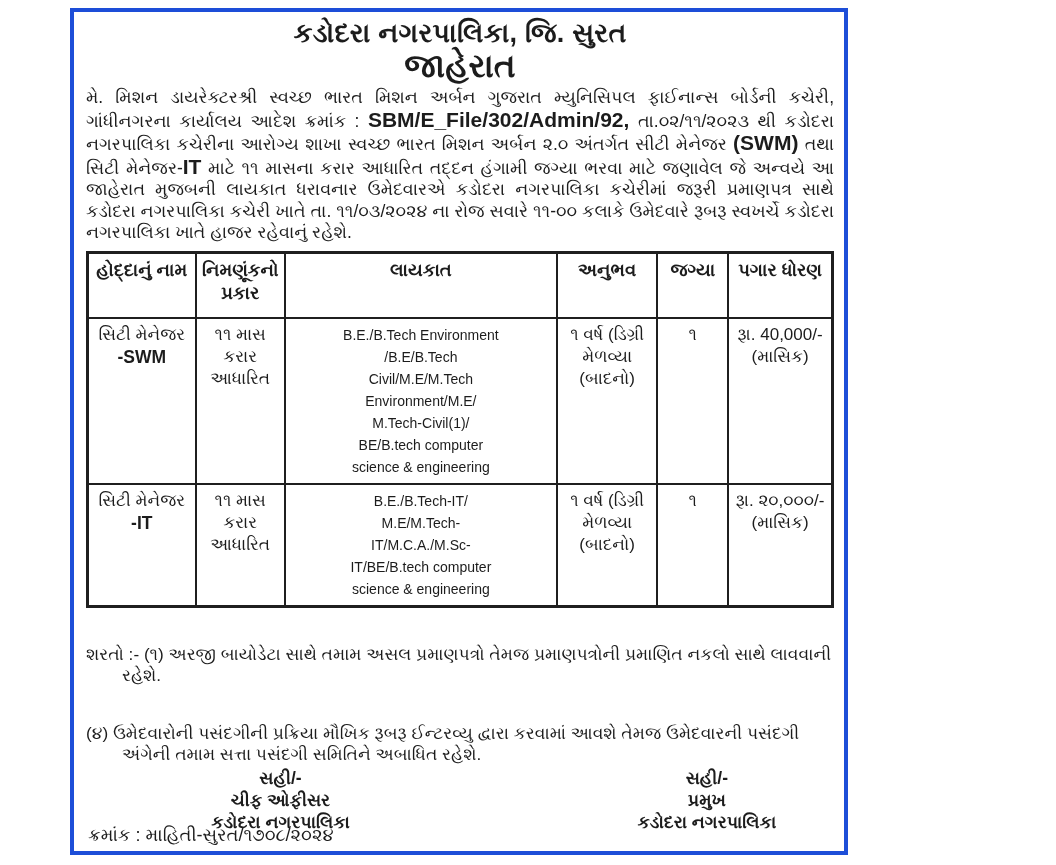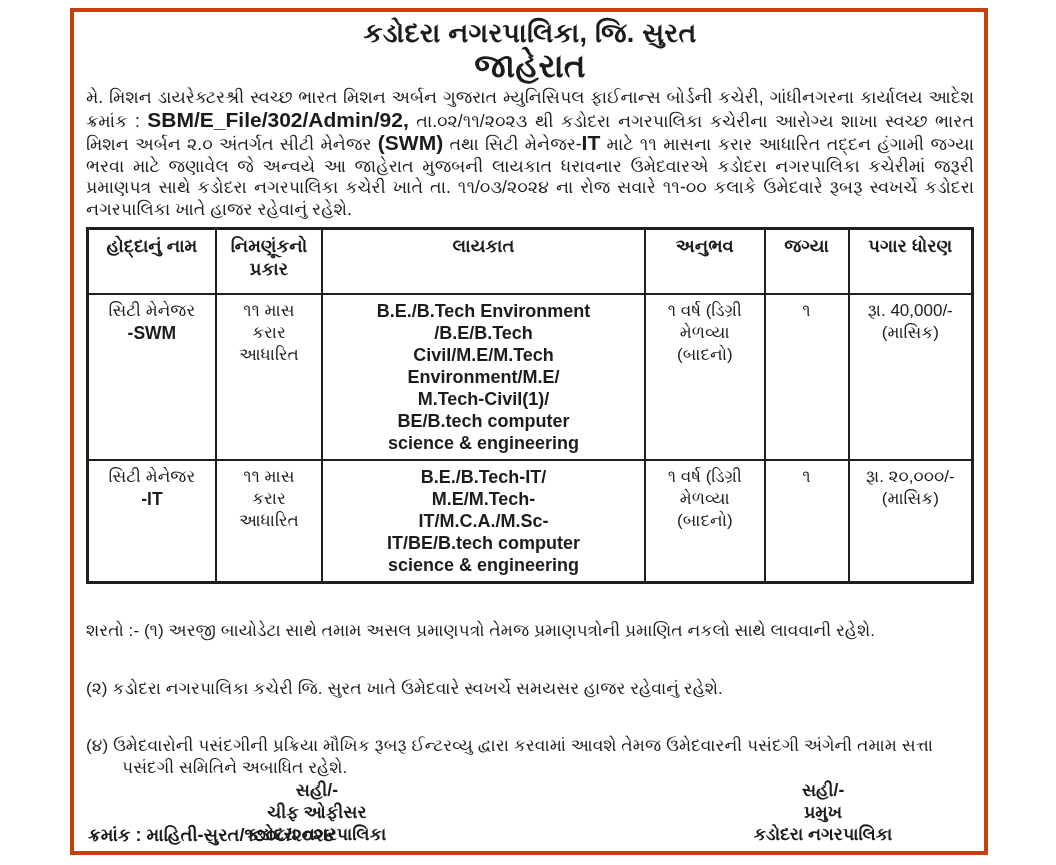--- a/index.html
+++ b/index.html
@@ -2,22 +2,22 @@
 <html><head>
 <meta charset="utf-8">
 <style>
   html,body{margin:0;padding:0;background:#ffffff;}
   body{
     width:1056px;height:865px;position:relative;
     font-family:"Liberation Sans","DejaVu Sans",sans-serif;
     color:#1c1c1c;-webkit-font-smoothing:antialiased;
   }
   .sheet{
-    position:absolute;left:70px;top:8px;width:918px;height:847px;
-    border:4px solid #c2410c;box-sizing:border-box;
+    position:absolute;left:70px;top:8px;width:778px;height:847px;
+    border:4px solid #1d4ed8;box-sizing:border-box;
     padding:4px 10px 4px 12px;background:#fff;overflow:hidden;
   }
   .title{
     text-align:center;font-weight:bold;font-size:27px;line-height:34px;
     letter-spacing:.2px;
   }
   .subtitle{
     text-align:center;font-weight:bold;font-size:33px;line-height:32px;
   }
   .intro{
@@ -29,30 +29,30 @@
     border:3px solid #1f1f1f;
   }
   table.recruit th,table.recruit td{
     border:2px solid #1f1f1f;vertical-align:top;text-align:center;
     padding:5px 3px;box-sizing:border-box;
   }
   table.recruit th{
     font-size:18px;font-weight:bold;line-height:23px;padding-bottom:12px;
   }
   .guj-cell{font-size:17px;line-height:22px;}
-  .qual{font-weight:bold;font-size:18px;line-height:22px;padding-top:1px;}
+  .qual{font-weight:normal;font-size:14px;line-height:22px;padding-top:1px;}
   .post-latin{font-weight:bold;font-size:17.5px;}
   .conditions{margin-top:7px;font-size:17.2px;line-height:21.5px;}
   .cond{padding-left:36px;text-indent:-36px;margin-top:36px;}
   .sign-row{display:flex;margin-top:1px;font-weight:bold;font-size:17.5px;line-height:22px;}
   .sign-col{text-align:center;}
   .sign-left{width:42%;margin-left:5%;}
   .sign-right{width:32%;margin-left:auto;margin-right:1%;}
   .footer-ref{
-    position:absolute;left:14px;bottom:5px;font-weight:bold;font-size:18px;
+    position:absolute;left:14px;bottom:5px;font-weight:normal;font-size:18px;
   }
   .col-post{width:14.5%}.col-type{width:12%}.col-qual{width:36.5%}
   .col-exp{width:13.5%}.col-vac{width:9.5%}.col-pay{width:14%}
 </style>
 </head>
 <body>
 
 <div class="sheet">
 
   <div class="title">કડોદરા નગરપાલિકા, જિ. સુરત</div>
@@ -136,21 +136,20 @@
         <td class="guj-cell">
           <div>રૂા. ૨૦,૦૦૦/-</div>
           <div>(માસિક)</div>
         </td>
       </tr>
     </tbody>
   </table>
 
   <div class="conditions">
     <div class="cond">શરતો :- (૧) અરજી બાયોડેટા સાથે તમામ અસલ પ્રમાણપત્રો તેમજ પ્રમાણપત્રોની પ્રમાણિત નકલો સાથે લાવવાની રહેશે.</div>
-    <div class="cond">(૨)  કડોદરા નગરપાલિકા કચેરી જિ. સુરત ખાતે ઉમેદવારે સ્વખર્ચે સમયસર હાજર રહેવાનું રહેશે.</div>
     <div class="cond">(૪)  ઉમેદવારોની પસંદગીની પ્રક્રિયા મૌખિક રૂબરૂ ઈન્ટરવ્યુ દ્વારા કરવામાં આવશે તેમજ ઉમેદવારની પસંદગી અંગેની તમામ સત્તા પસંદગી સમિતિને અબાધિત રહેશે.</div>
   </div>
 
   <div class="sign-row">
     <div class="sign-col sign-left">
       <div>સહી/-</div>
       <div>ચીફ ઓફીસર</div>
       <div>કડોદરા નગરપાલિકા</div>
 
     </div>

